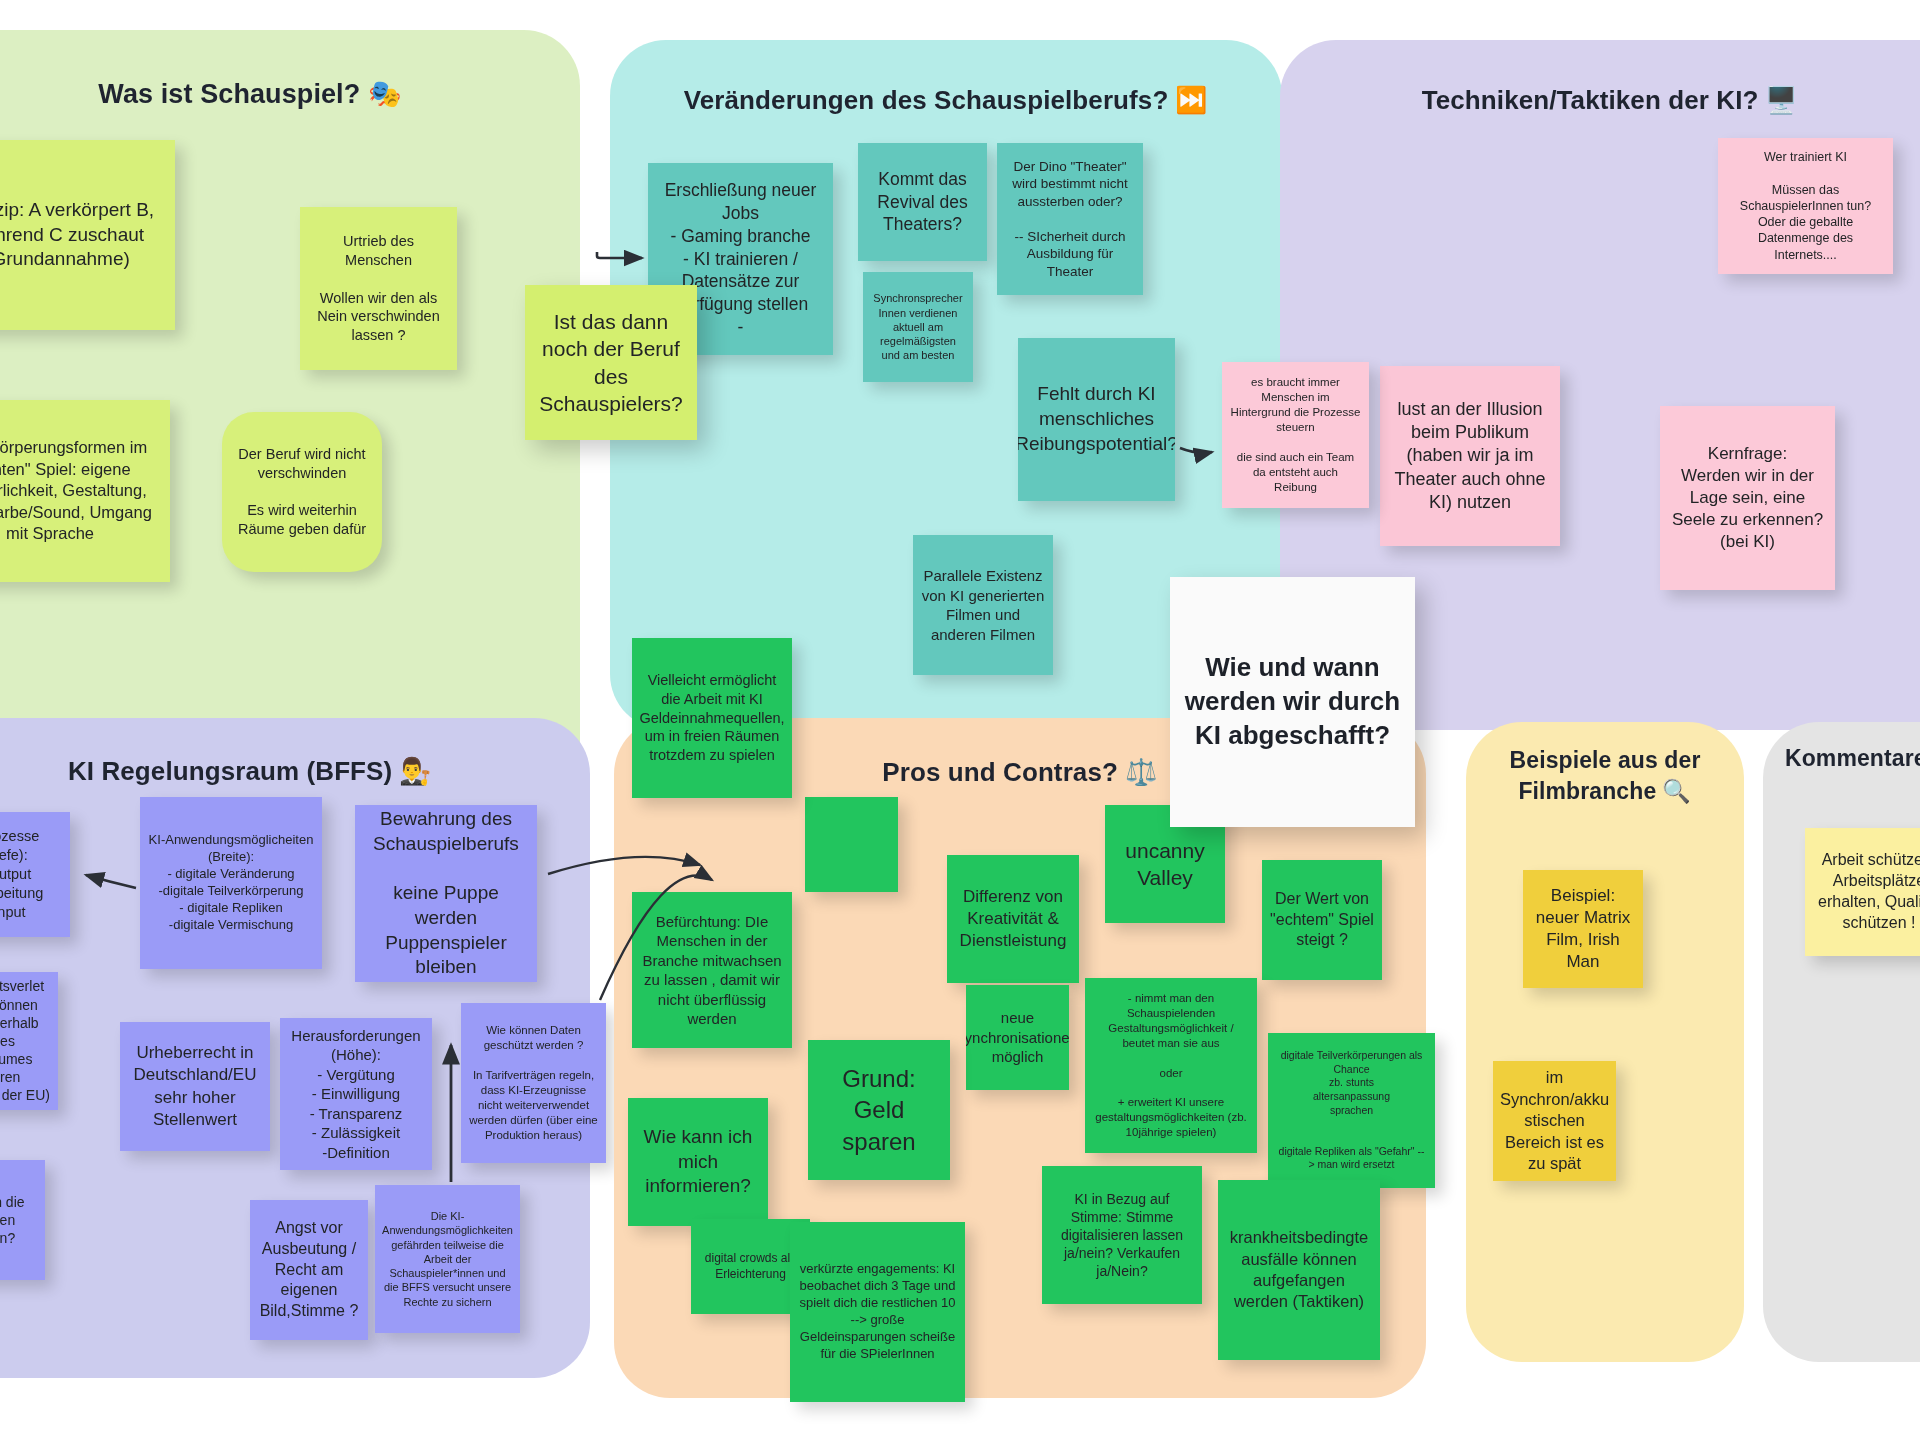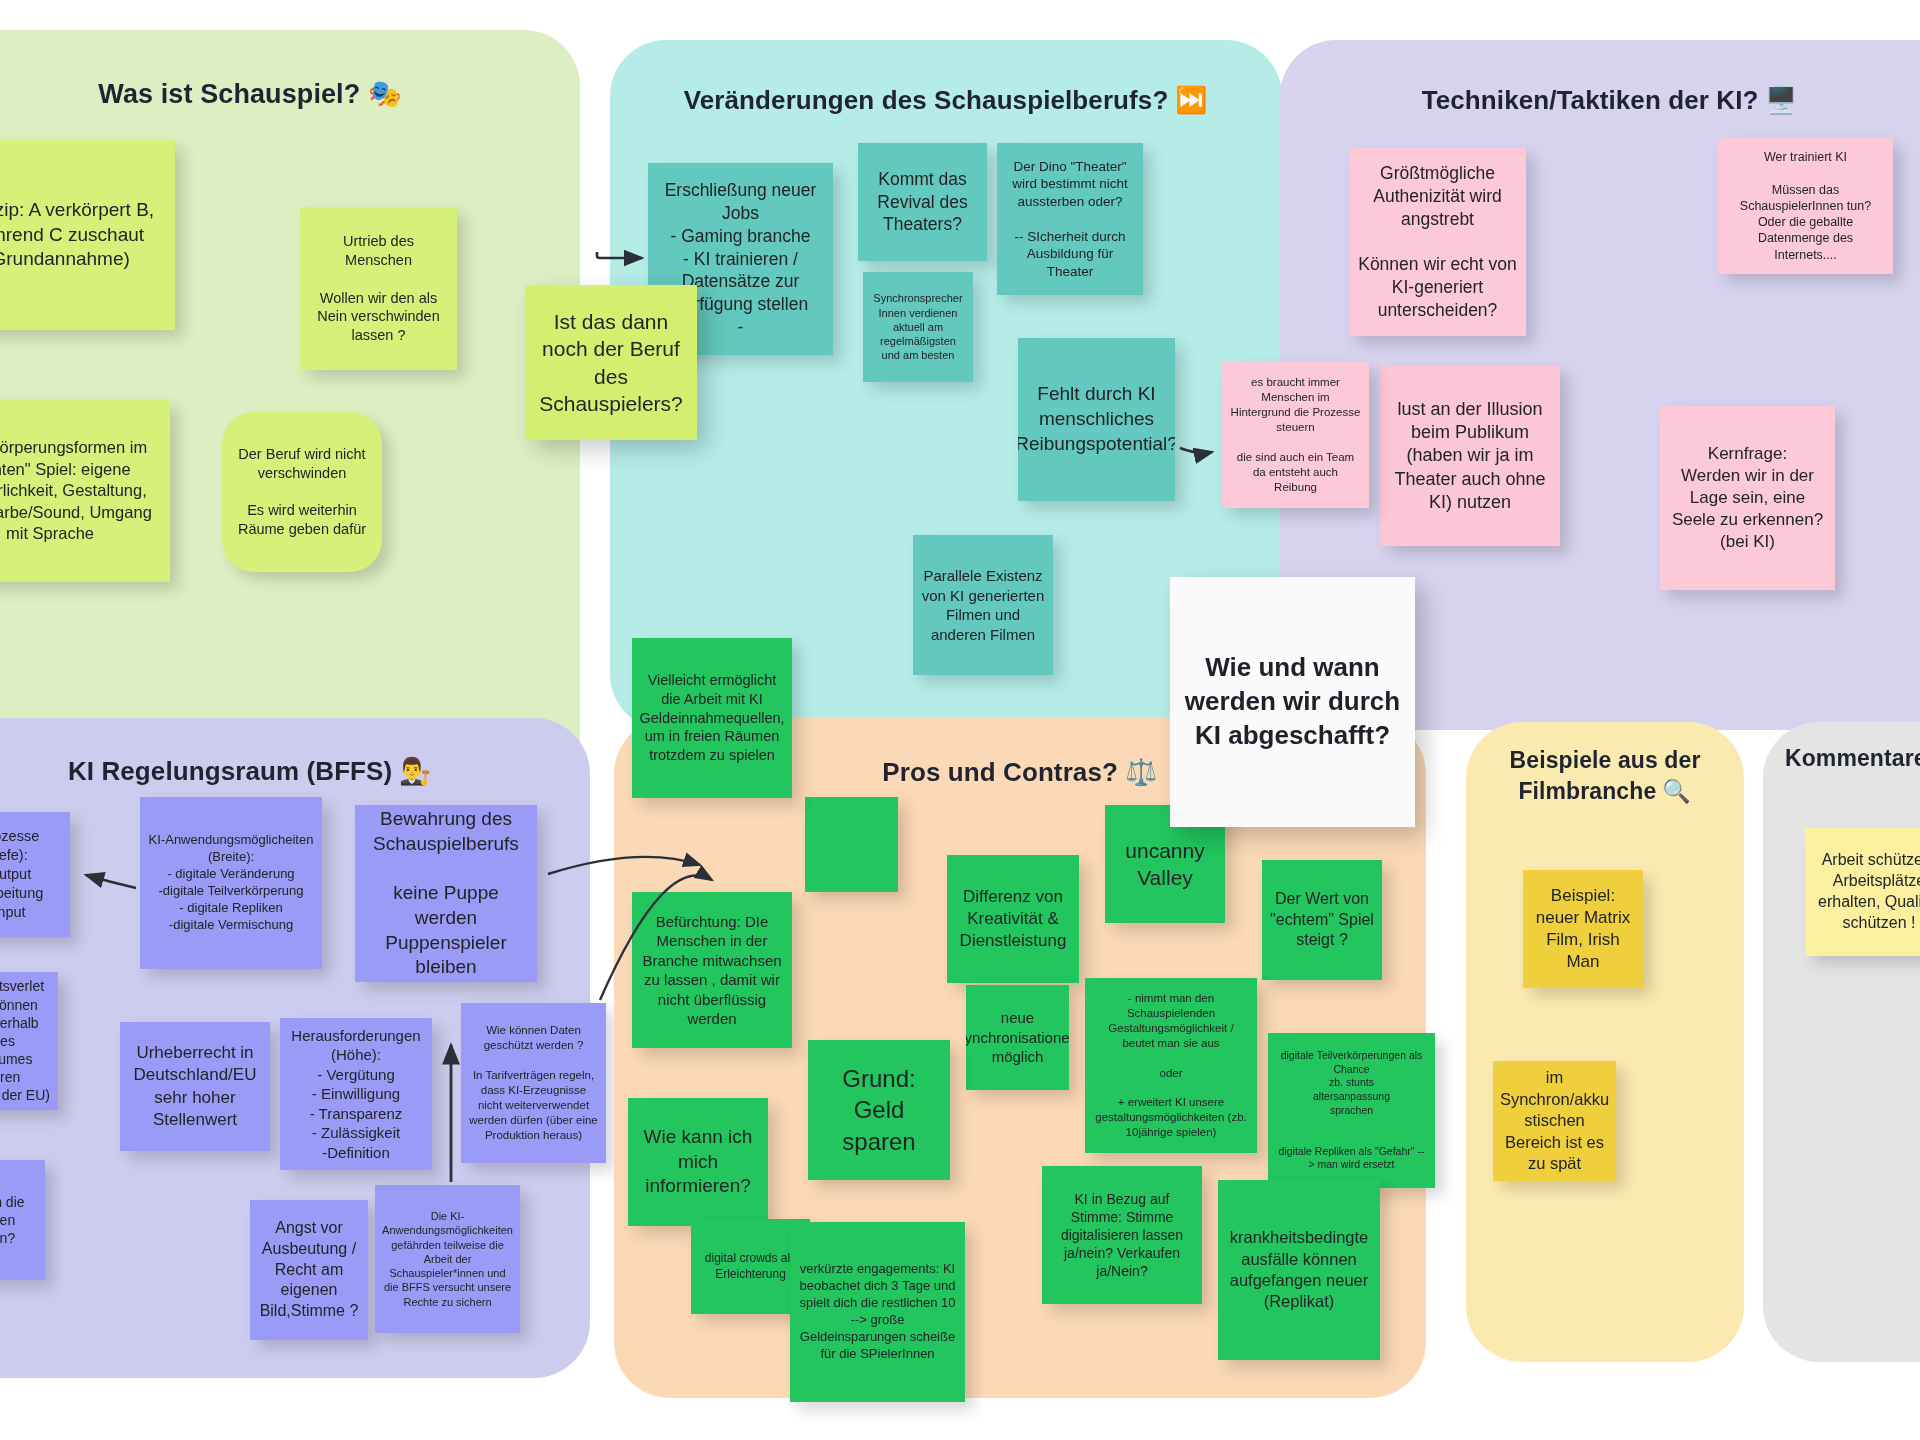--- a/index.html
+++ b/index.html
@@ -99,23 +99,20 @@
   <div class="note flat c-teal" style="left:1018px;top:338px;width:157px;height:163px;font-size:19px;">Fehlt durch KI menschliches Reibungspotential?</div>
 
   <div class="note flat c-teal" style="left:913px;top:535px;width:140px;height:140px;font-size:15px;">Parallele Existenz von KI generierten Filmen und anderen Filmen</div>
 
   <div class="zone" style="left:1280px;top:40px;width:700px;height:690px;background:#d7d2ee;"></div>
   <div class="zone-title" style="left:1280px;width:660px;top:85px;font-size:26px;">
     <span>Techniken/Taktiken der KI?</span>
     <span>🖥️</span>
   </div>
 
-  <div class="note flat c-pink" style="left:1349px;top:148px;width:177px;height:188px;font-size:17.5px;">Größtmögliche Authenizität wird angstrebt
-
-Können wir echt von KI-generiert unterscheiden?</div>
 
   <div class="note flat c-pink" style="left:1718px;top:138px;width:175px;height:136px;font-size:12.5px;">Wer trainiert KI
 
 Müssen das SchauspielerInnen tun? Oder die geballte Datenmenge des Internets....</div>
 
   <div class="note flat c-pink" style="left:1222px;top:362px;width:147px;height:146px;font-size:11.5px;z-index:5;">es braucht immer Menschen im Hintergrund die Prozesse steuern
 
 die sind auch ein Team da entsteht auch Reibung</div>
 
   <div class="note flat c-pink2" style="left:1380px;top:366px;width:180px;height:180px;font-size:18px;">lust an der Illusion beim Publikum (haben wir ja im Theater auch ohne KI) nutzen</div>
@@ -201,21 +198,21 @@
 
 
 digitale Repliken als "Gefahr" --&gt; man wird ersetzt</div>
 
   <div class="note flat c-orange" style="left:628px;top:1098px;width:140px;height:128px;font-size:19px;">Wie kann ich mich informieren?</div>
 
   <div class="note flat c-orange" style="left:808px;top:1040px;width:142px;height:140px;font-size:24px;">Grund: Geld sparen</div>
 
   <div class="note flat c-orange" style="left:1042px;top:1166px;width:160px;height:138px;font-size:14px;">KI in Bezug auf Stimme: Stimme digitalisieren lassen ja/nein? Verkaufen ja/Nein?</div>
 
-  <div class="note flat c-orange" style="left:1218px;top:1180px;width:162px;height:180px;font-size:16.5px;">krankheitsbedingte ausfälle können aufgefangen neuer (Replikat)</div>
+  <div class="note flat c-orange" style="left:1218px;top:1180px;width:162px;height:180px;font-size:16.5px;">krankheitsbedingte ausfälle können aufgefangen werden (Taktiken)</div>
 
   <div class="note flat c-orange" style="left:650px;top:1219px;width:119px;height:95px;font-size:12px;margin-left:41px;">digital crowds als Erleichterung</div>
 
   <div class="note flat c-orange" style="left:790px;top:1222px;width:175px;height:180px;font-size:13px;">verkürzte engagements: KI beobachet dich 3 Tage und spielt dich die restlichen 10 --&gt; große Geldeinsparungen scheiße für die SPielerInnen</div>
 
   <div class="zone" style="left:1466px;top:722px;width:278px;height:640px;background:#fbeab0;"></div>
   <div class="zone-title" style="left:1466px;width:278px;top:745px;font-size:23px;line-height:1.35;">
     <span>Beispiele aus der Filmbranche</span>
     <span>🔍</span>
   </div>

